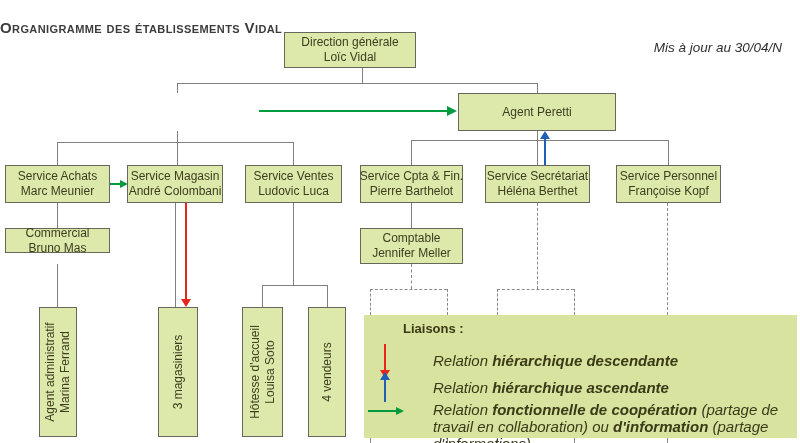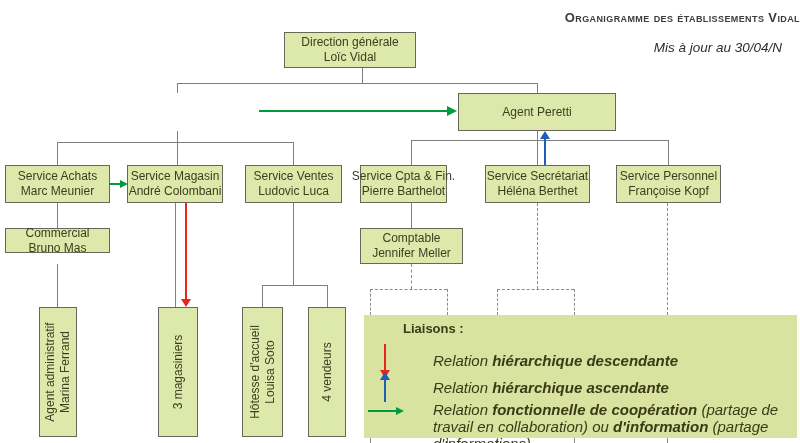--- a/index.html
+++ b/index.html
@@ -1,19 +1,19 @@
 <!DOCTYPE html>
 <html><head>
 <meta charset="utf-8">
 <style>
   html,body{margin:0;padding:0;background:#fff;}
   .canvas{position:relative;width:800px;height:443px;background:#fff;overflow:hidden;
           font-family:"Liberation Sans",sans-serif;}
-  .title{position:absolute;top:10px;left:0;width:100%;text-align:right;
-         font-variant:small-caps;font-weight:600;font-size:13px;letter-spacing:.4px;color:#3c3c3c;}
+  .title{position:absolute;top:19px;left:0;width:100%;text-align:left;
+         font-variant:small-caps;font-weight:600;font-size:15px;letter-spacing:.4px;color:#3c3c3c;}
   .updated{position:absolute;top:40px;right:18px;font-style:italic;font-size:13.5px;color:#2e2e2e;}
   .box{position:absolute;box-sizing:border-box;background:#dce9aa;border:1px solid #67675c;
        display:flex;flex-direction:column;align-items:center;justify-content:center;
        font-size:12px;line-height:15px;color:#3d3d20;text-align:center;white-space:nowrap;}
   .vbox .rot{position:absolute;left:50%;top:50%;transform:translate(-50%,-50%) rotate(-90deg);
        text-align:center;white-space:nowrap;}
   
   .cv{position:absolute;width:0;border-left:1px solid #808080;}
   .ch{position:absolute;height:0;border-top:1px solid #808080;}
   .dv{position:absolute;width:0;border-left:1px dashed #8a8a8a;}
@@ -107,21 +107,21 @@
     <div>Marc Meunier</div>
   </div>
   <div class="box" style="left:127px;top:165px;width:96px;height:38px">
     <div>Service Magasin</div>
     <div>André Colombani</div>
   </div>
   <div class="box" style="left:245px;top:165px;width:97px;height:38px">
     <div>Service Ventes</div>
     <div>Ludovic Luca</div>
   </div>
-  <div class="box" style="left:360px;top:165px;width:87px;height:38px">
+  <div class="box" style="left:360px;top:165px;width:103px;height:38px">
     <div>Service Cpta &amp; Fin.</div>
     <div>Pierre Barthelot</div>
   </div>
   <div class="box" style="left:485px;top:165px;width:105px;height:38px">
     <div>Service Secrétariat</div>
     <div>Héléna Berthet</div>
   </div>
   <div class="box" style="left:616px;top:165px;width:105px;height:38px">
     <div>Service Personnel</div>
     <div>Françoise Kopf</div>

